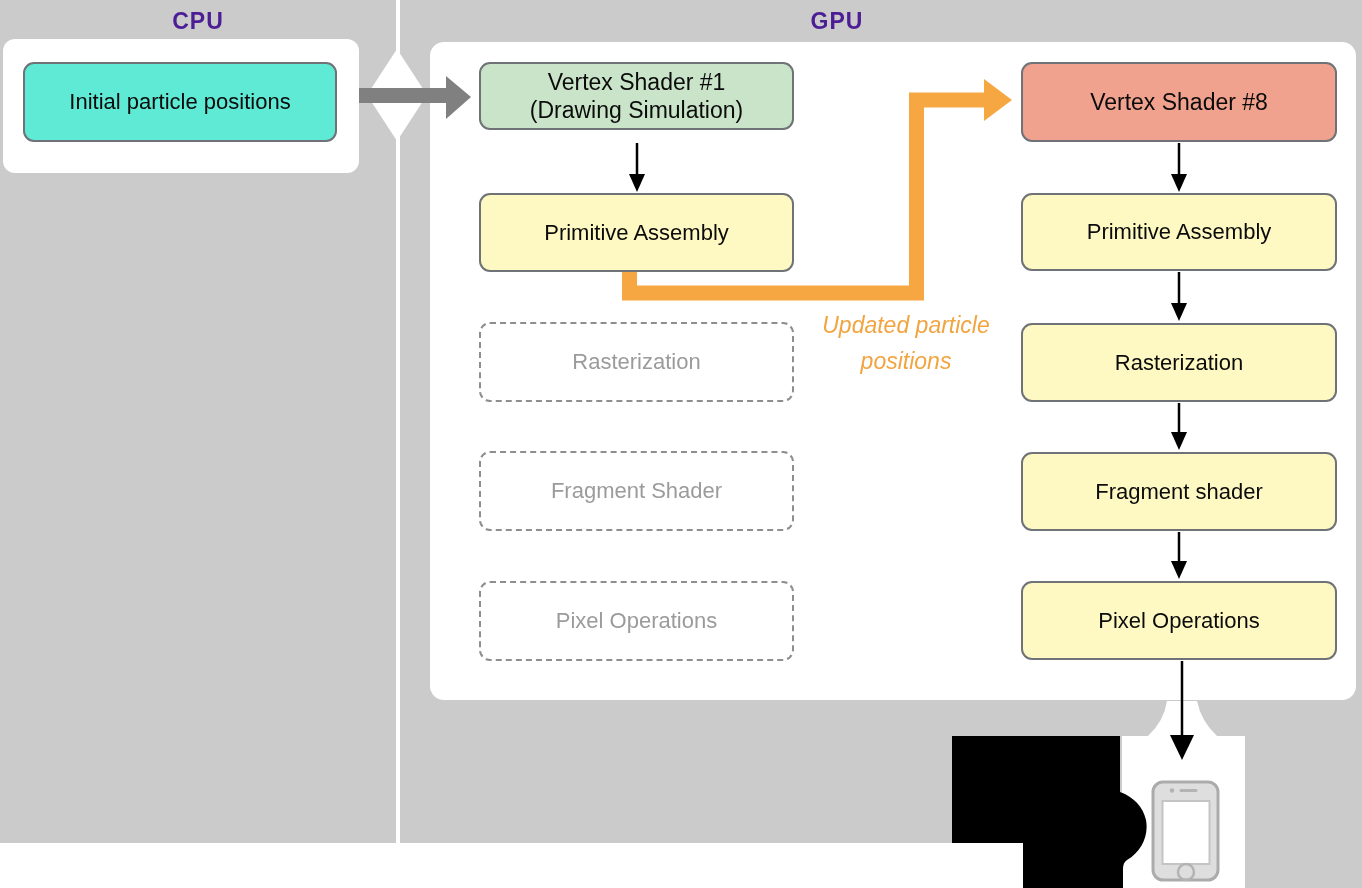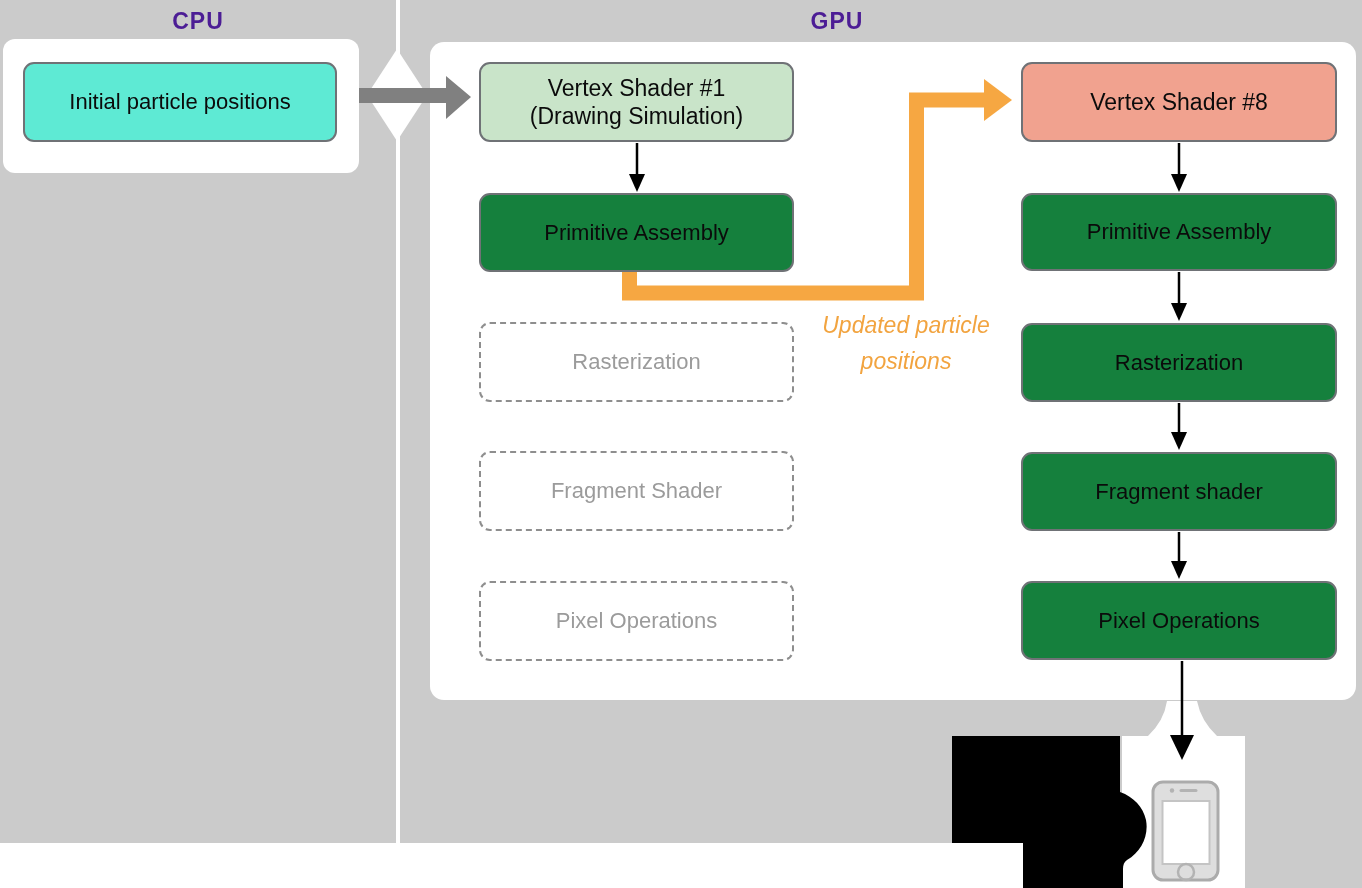--- a/index.html
+++ b/index.html
@@ -16,21 +16,21 @@
   .panel{
     position:absolute;background:#ffffff;border-radius:14px;
   }
   svg.overlay{position:absolute;left:0;top:0;z-index:2;}
   .node{
     position:absolute;z-index:3;display:flex;flex-direction:column;
     align-items:center;justify-content:center;text-align:center;
     border-radius:11px;font-size:22px;color:#0b0b0b;line-height:28px;
     box-sizing:border-box;
   }
-  .node.solid{background:#15803d;border:2px solid #6f7276;}
+  .node.solid{background:#fef9c3;border:2px solid #6f7276;}
   .node.blue{background:#5eead4;border:2px solid #6f7276;}
   .node.green{background:#c9e4c9;border:2px solid #6f7276;font-size:23px;}
   .node.salmon{background:#f1a28f;border:2px solid #6f7276;font-size:23px;}
   .node.ghost{
     background:transparent;border:2px dashed #8e8e8e;color:#9b9b9b;
   }
   .feedback-label{
     position:absolute;z-index:3;text-align:center;color:#f2a440;
     font-size:23px;line-height:28px;
   }
@@ -94,21 +94,21 @@
       <circle cx="1172" cy="790.5" r="2.2" fill="#b3b3b3"></circle>
       <line x1="1181" y1="790.5" x2="1196" y2="790.5" stroke="#b3b3b3" stroke-width="3" stroke-linecap="round"></line>
       <circle cx="1186" cy="872" r="8" fill="none" stroke="#b3b3b3" stroke-width="2.5"></circle>
     </g>
   </svg>
 
   <div class="node blue" style="left:23px;top:62px;width:314px;height:80px;">
     <span>Initial particle positions</span>
   </div>
 
-  <div class="node green" style="left:479px;top:62px;width:315px;height:80px;">
+  <div class="node green" style="left:479px;top:62px;width:315px;height:68px;">
     <span>Vertex Shader #1</span>
     <span>(Drawing Simulation)</span>
   </div>
   <div class="node solid" style="left:479px;top:193px;width:315px;height:79px;">
     <span>Primitive Assembly</span>
   </div>
   <div class="node ghost" style="left:479px;top:322px;width:315px;height:80px;">
     <span>Rasterization</span>
   </div>
   <div class="node ghost" style="left:479px;top:451px;width:315px;height:80px;">

